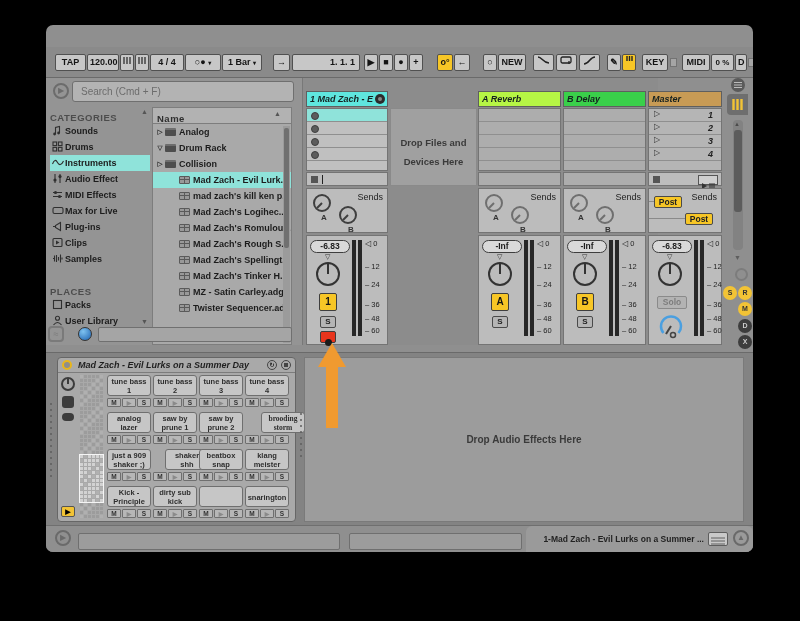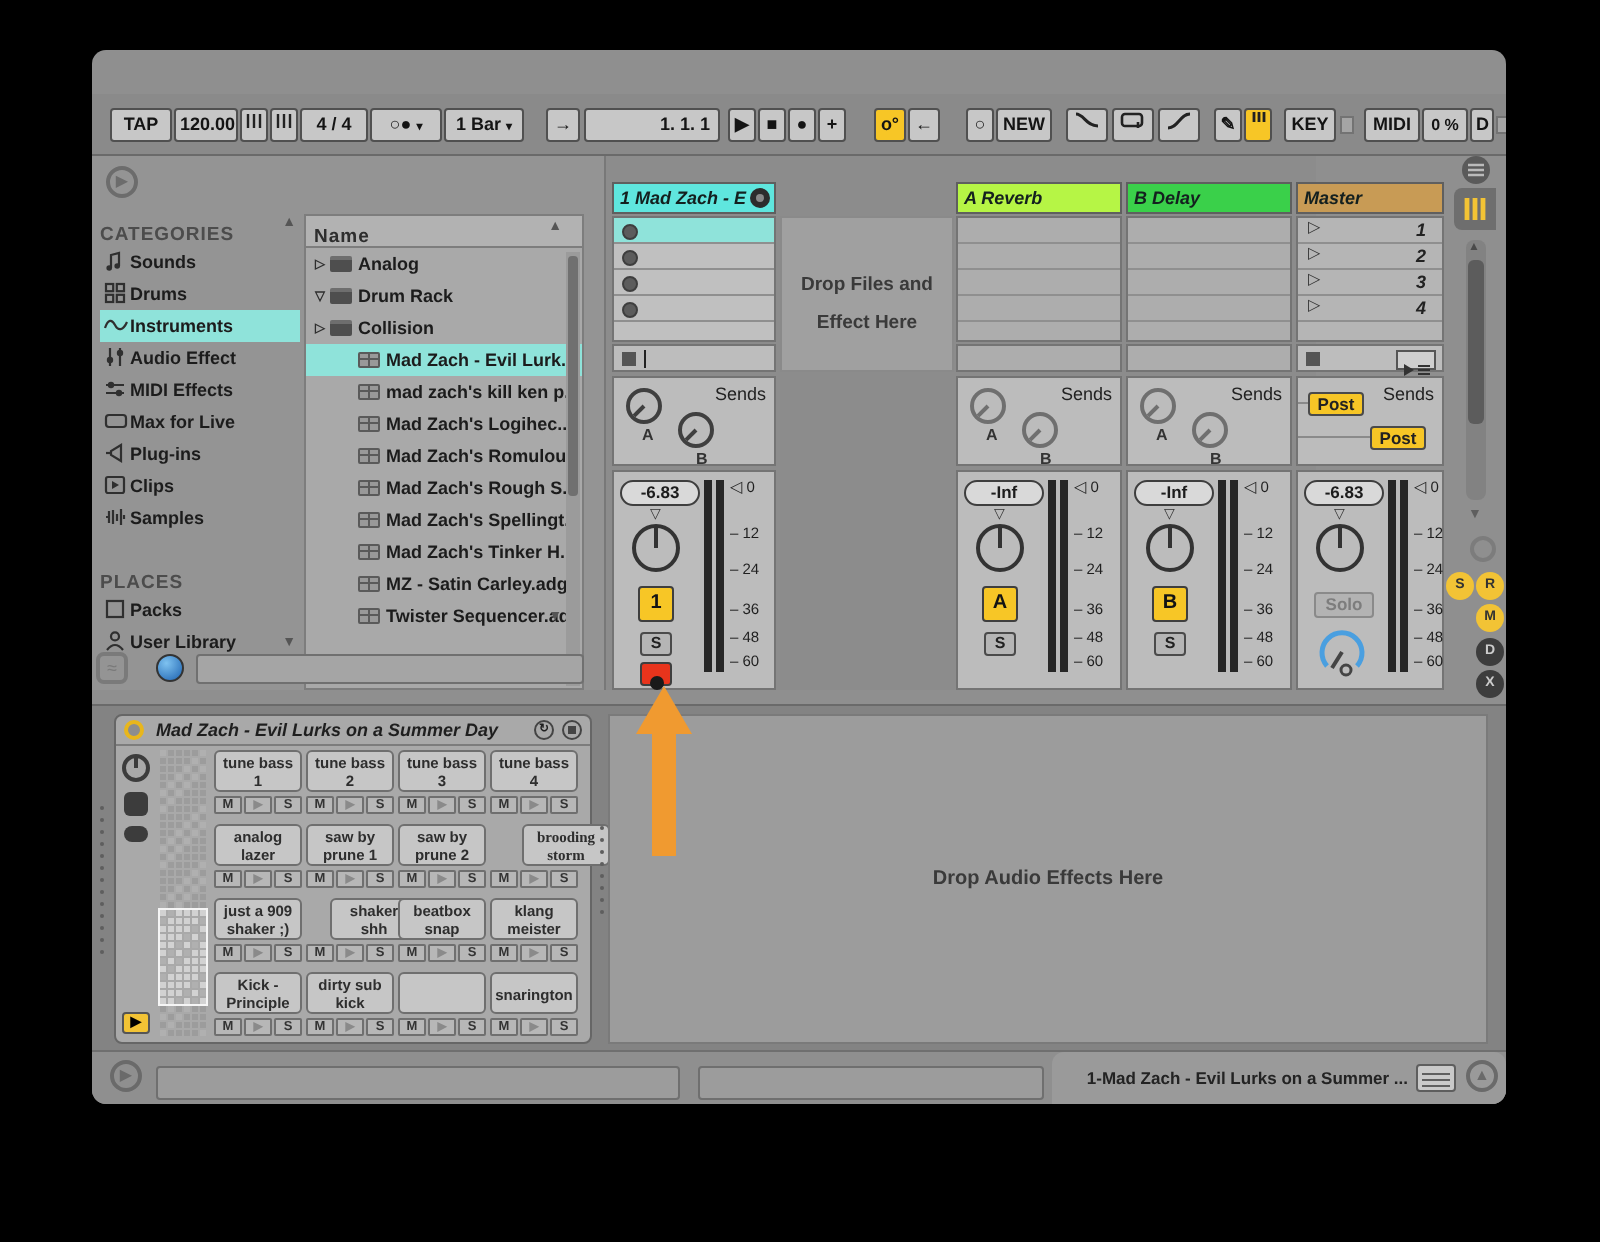--- a/index.html
+++ b/index.html
@@ -119,20 +119,21 @@
       <div class="tb" style="left:596px;width:26px">KEY</div>
       <div class="chip" style="left:624px"></div>
       <div class="tb" style="left:636px;width:28px">MIDI</div>
       <div class="tb" style="left:665px;width:23px;font-size:8px">0 %</div>
       <div class="tb" style="left:689px;width:12px">D</div>
       <div class="chip" style="left:702px"></div>
     </div>
 
     <div class="browser">
       <div class="circbtn" style="left:7px;top:5px">▶</div>
+      <div class="searchbox">Search (Cmd + F)</div>
       <div class="catcol">
         <div style="position:relative;height:16px">
           <span class="colhdr">CATEGORIES</span>
           <span style="position:absolute;right:2px;top:1px;font-size:7px;color:#555">▲</span>
         </div>
         <div id="cat-list">
             <div class="brow">
               <span class="cicon"><svg width="11" height="11" viewBox="0 0 11 11">
                   <path d="M3.5 9 V2.5 l4 -1 V8" stroke="#2f2f2f" stroke-width="1.1" fill="none"></path>
                   <circle cx="2.6" cy="9" r="1.4" fill="#2f2f2f"></circle>
@@ -313,21 +314,21 @@
             </div>
             <div class="slotrow">
               <div class="stopdot"></div>
             </div>
             <div class="slotrow">
               <div class="stopdot"></div>
             </div>
           </div>
           <div class="dropzone" style="left: 87px; top: 30px; width: 87px; height: 78px; padding-top: 28px;">
             <div>Drop Files and</div>
-            <div style="margin-top: 8px;">Effect Here</div>
+            <div style="margin-top: 8px;">Devices Here</div>
           </div>
           <div class="slotbox" style="left: 175px; top: 30px; width: 83px; height: 63px; background: rgb(173, 173, 173);">
             <div class="slotrow"></div>
             <div class="slotrow"></div>
             <div class="slotrow"></div>
             <div class="slotrow"></div>
           </div>
           <div class="slotbox" style="left: 260px; top: 30px; width: 83px; height: 63px; background: rgb(173, 173, 173);">
             <div class="slotrow"></div>
             <div class="slotrow"></div>

